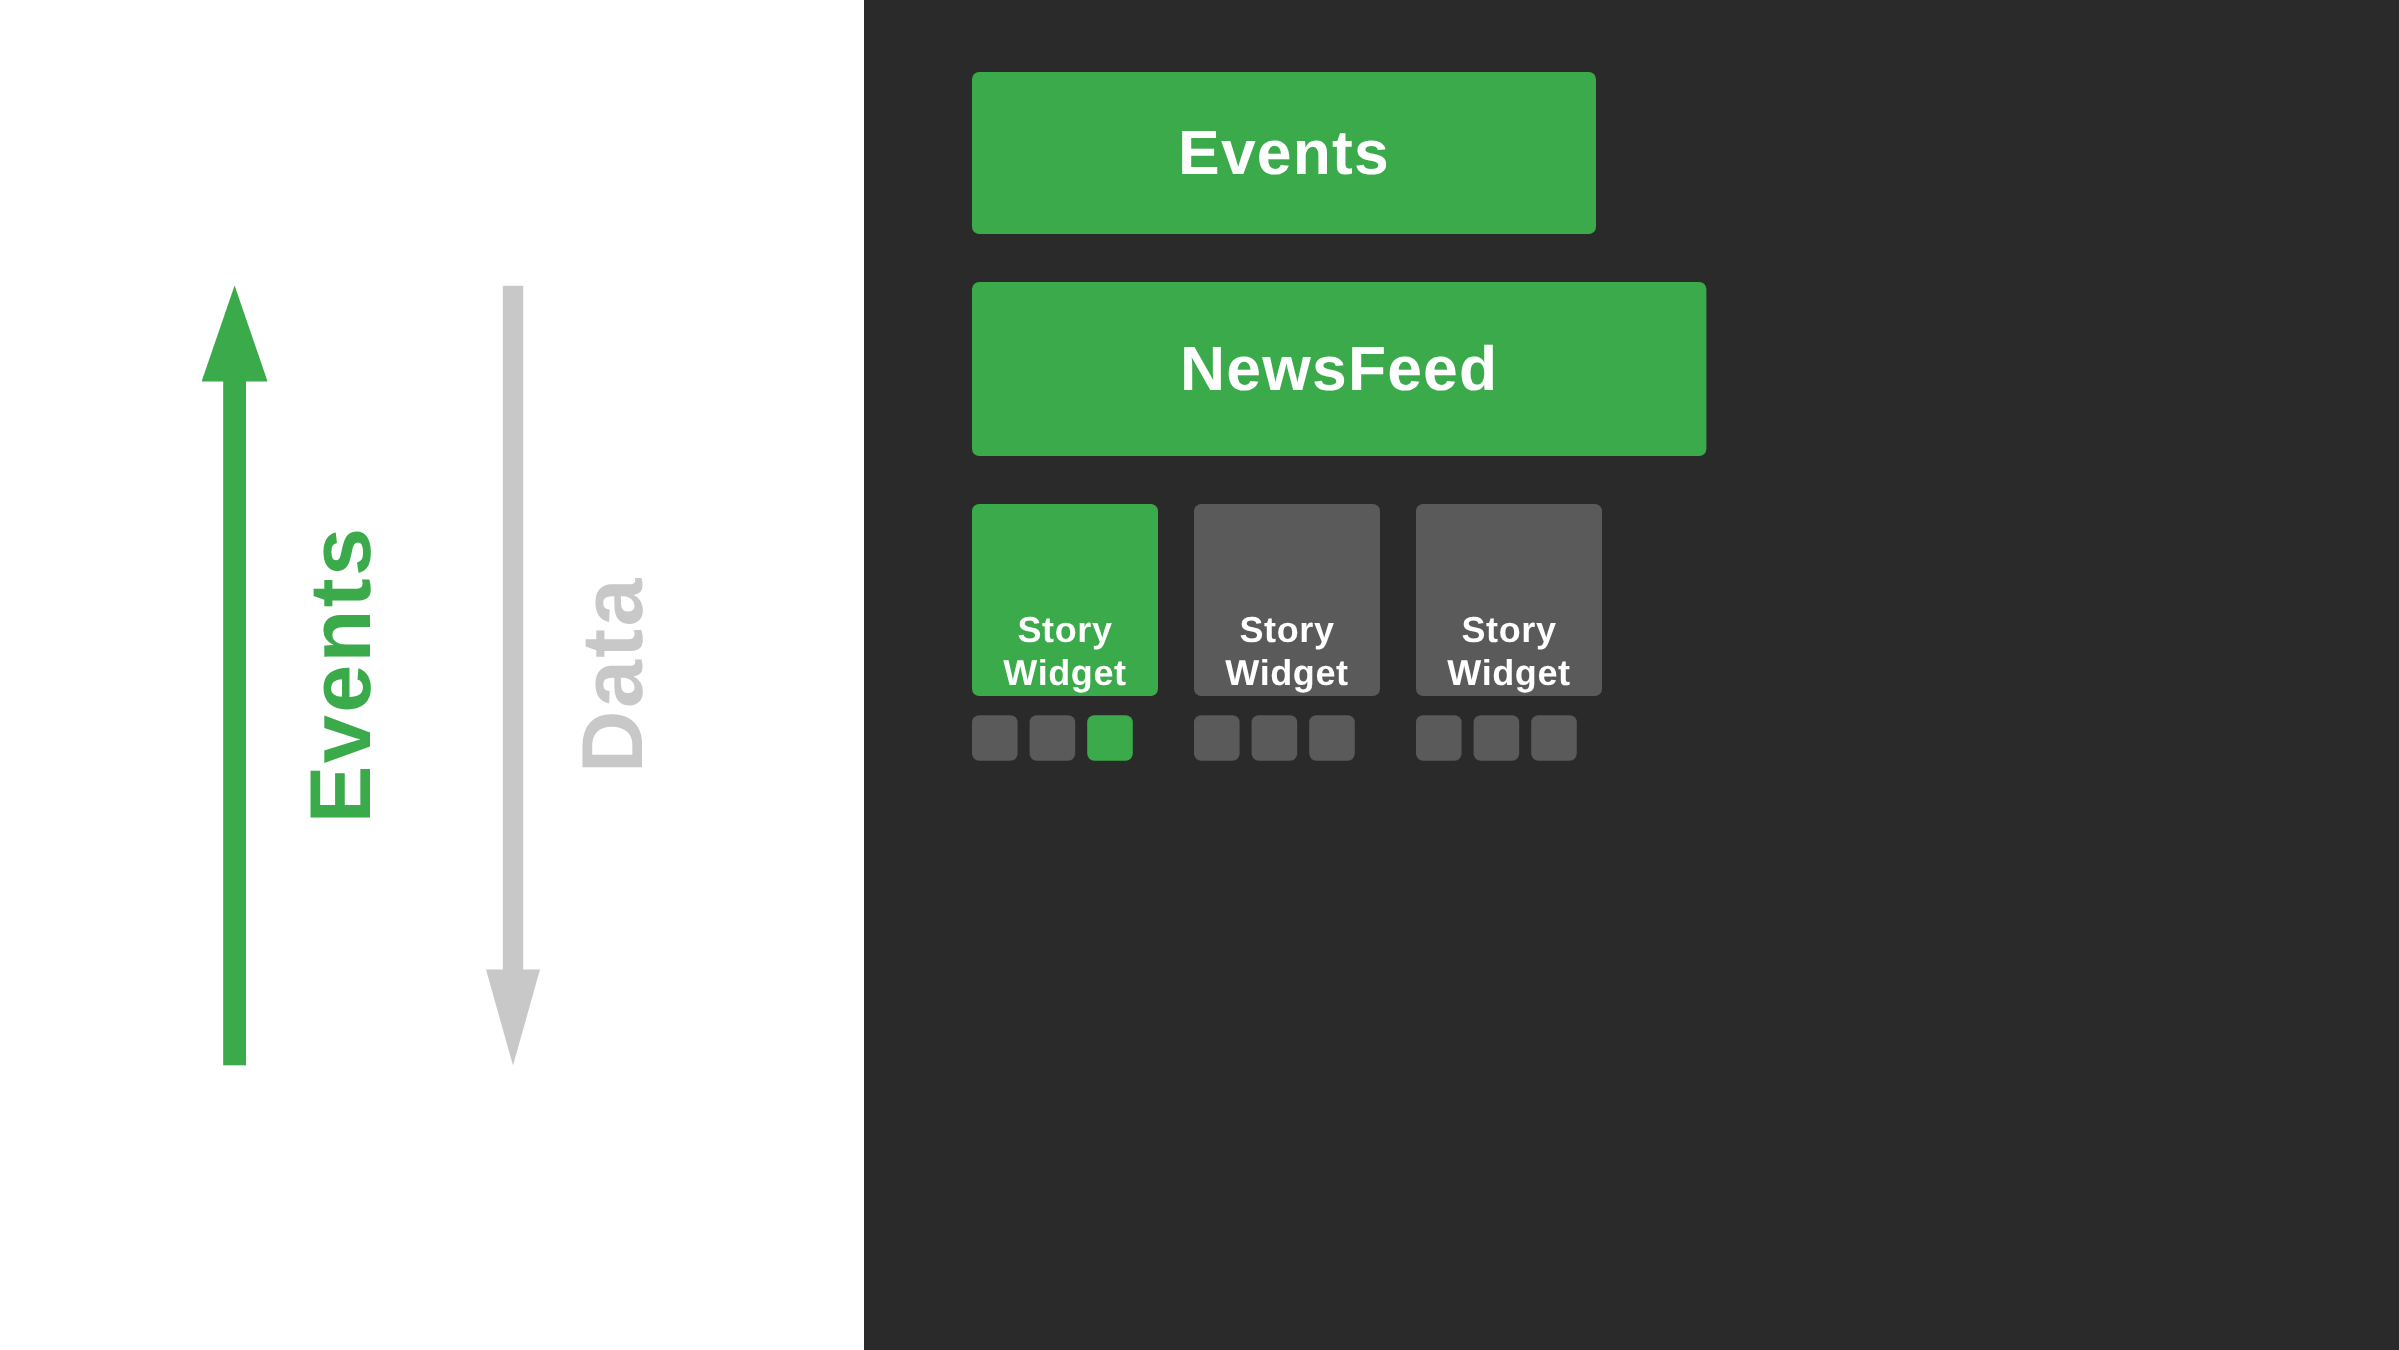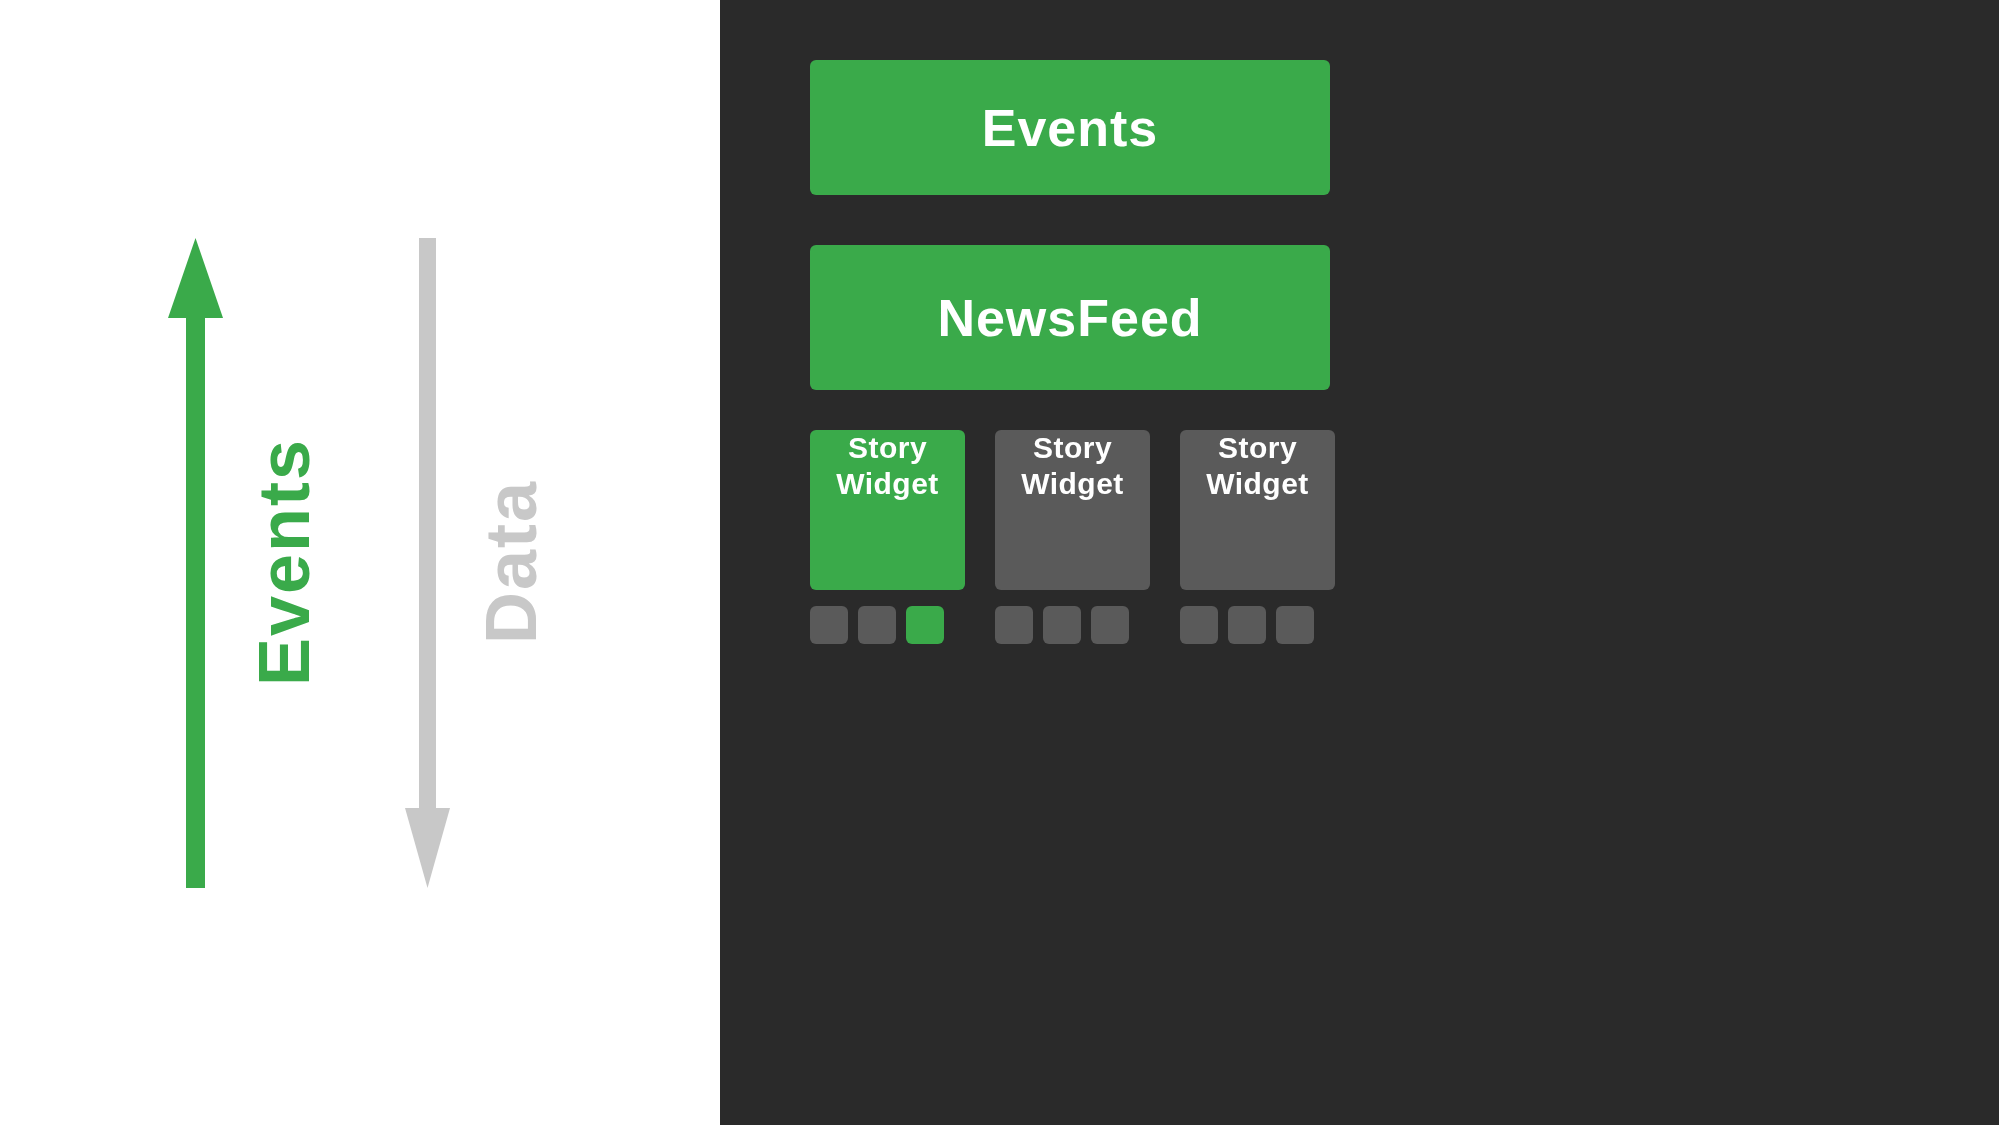--- a/index.html
+++ b/index.html
@@ -116,28 +116,27 @@
 
     .screen-label {
       font-size: 52px;
       font-weight: 600;
       color: #ffffff;
       letter-spacing: 1px;
     }
 
     
     .newsfeed-block {
-      width: 520px;
+      width: 612px;
       height: 145px;
       background: #3aaa4a;
       border-radius: 6px;
       display: flex;
       align-items: center;
       justify-content: center;
-      margin-top: 10px;
     }
 
     .newsfeed-label {
       font-size: 52px;
       font-weight: 600;
       color: #ffffff;
       letter-spacing: 1px;
     }
 
     
@@ -153,21 +152,21 @@
       flex-direction: column;
       align-items: flex-start;
       gap: 16px;
     }
 
     .story-widget-block {
       width: 155px;
       height: 160px;
       border-radius: 6px;
       display: flex;
-      align-items: flex-start;
+      align-items: flex-end;
       justify-content: center;
       text-align: center;
     }
 
     .story-widget-block.green {
       background: #3aaa4a;
     }
 
     .story-widget-block.gray {
       background: #5a5a5a;

